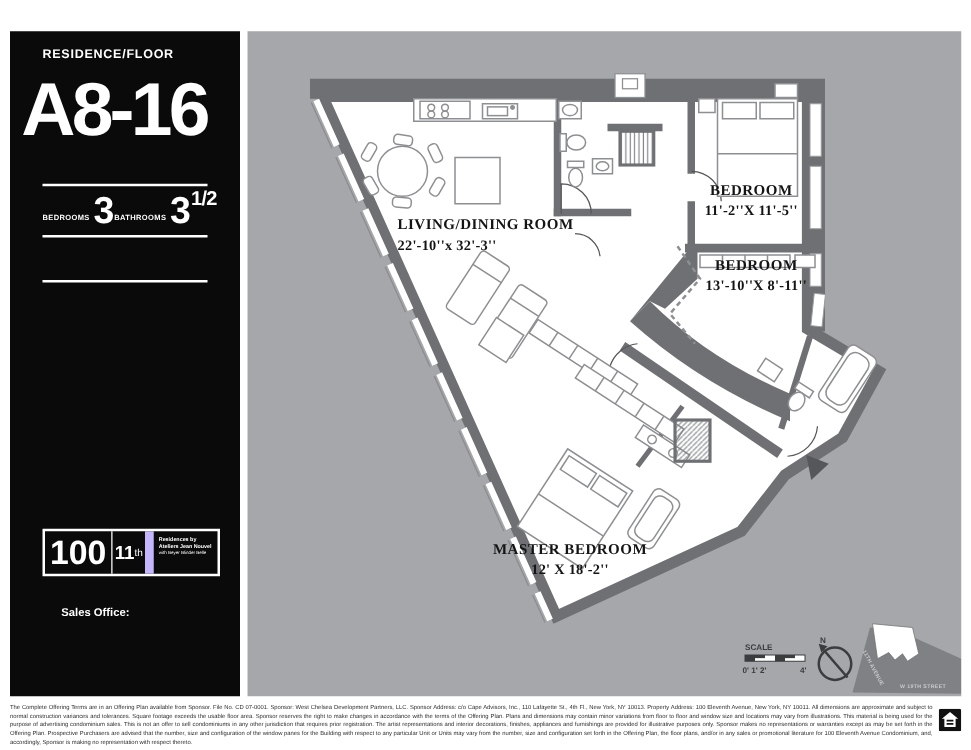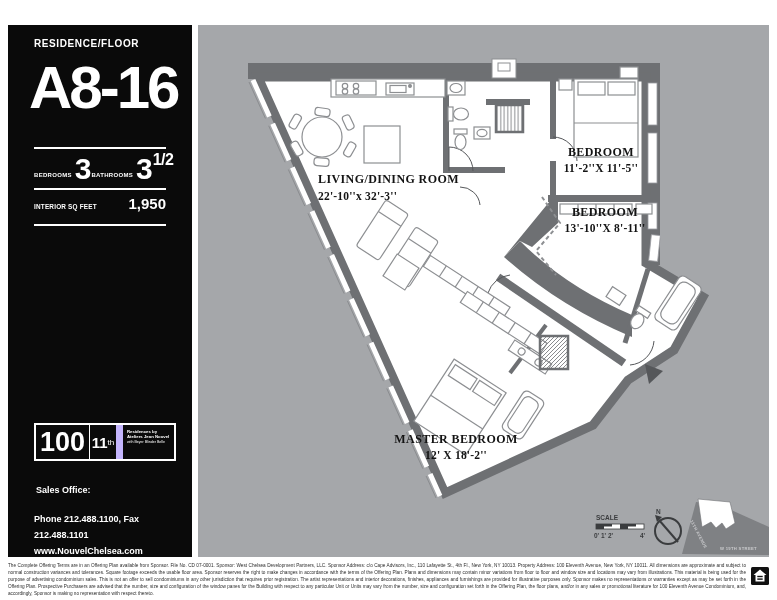--- a/index.html
+++ b/index.html
@@ -6,40 +6,40 @@
     --panel_bg:#0a0a0a; --canvas_bg:#a5a7aa; --wall:#6e7073; --floor:#ffffff;
     --furn:#8d8f92; --label:#141414; --keyplan:#7f8184;
   }
   *{margin:0;padding:0;box-sizing:border-box;}
   html,body{width:777px;height:600px;background:#fff;font-family:"Liberation Sans",sans-serif;overflow:hidden;}
   .page{position:absolute;left:0;top:0;width:733px;height:600px;background:#fff;}
 
   
   .panel{position:absolute;left:8px;top:25px;width:184px;height:532px;background:var(--panel_bg);color:#fff;}
   .panel-header{position:absolute;left:26px;top:13px;font-size:10px;font-weight:bold;letter-spacing:.6px;}
-  .res-id{position:absolute;left:21px;top:28px;font-size:60px;font-weight:bold;letter-spacing:-3px;}
+  .res-id{position:absolute;left:9px;top:28px;font-size:60px;font-weight:bold;letter-spacing:-3px;}
   .rule{position:absolute;left:26px;width:132px;height:2px;background:#fff;}
   .rule1{top:122px}.rule2{top:163px}.rule3{top:199px}
   .stats{position:absolute;left:26px;top:128px;width:132px;display:flex;align-items:flex-end;}
   .stat-label{font-size:6px;font-weight:bold;letter-spacing:.3px;padding-bottom:4px;}
   .stat-num{font-size:30px;font-weight:bold;line-height:.85;margin-left:3px;}
   .stat-gap{flex:1}
   .stat-sup{font-size:16px;font-weight:bold;vertical-align:14px;letter-spacing:-.5px;}
   .metric{position:absolute;left:26px;width:132px;display:flex;align-items:baseline;justify-content:space-between;}
   .m1{top:170px}.m2{top:185px}
   .metric-label{font-size:6.4px;font-weight:bold;letter-spacing:.2px;}
   .metric-value{font-size:15px;font-weight:bold;}
   .logo-box{position:absolute;left:26px;top:398px;width:142px;height:38px;border:2px solid #fff;display:flex;align-items:stretch;}
   .logo-num{width:54px;display:flex;align-items:center;justify-content:center;font-size:27px;font-weight:bold;border-right:1px solid #fff;}
   .logo-st{width:33px;display:flex;align-items:center;justify-content:center;font-size:15px;font-weight:bold;border-right:7px solid #c4b5fd;}
   .logo-st sup{font-size:8px;font-weight:normal;}
   .logo-tag{flex:1;padding:4px 2px 0 4px;line-height:1.25;}
   .logo-tag .t{font-size:4.3px;font-weight:bold;display:block;}
   .logo-tag .t3{font-size:3.6px;font-weight:normal;}
-  .sales{position:absolute;left:28px;top:460px;font-size:9px;font-weight:bold;}
+  .sales{position:absolute;left:41px;top:460px;font-size:9px;font-weight:bold;}
   .contact{position:absolute;left:26px;top:486px;font-size:9px;font-weight:bold;line-height:1.8;}
 
   
   .canvas{position:absolute;left:198px;top:25px;width:571px;height:532px;background:var(--canvas_bg);}
   .canvas svg{display:block;}
   text.room-name{font-family:"Liberation Serif",serif;font-weight:bold;font-size:12px;fill:var(--label);letter-spacing:.4px;}
   text.room-dims{font-family:"Liberation Serif",serif;font-weight:bold;font-size:11.5px;fill:var(--label);letter-spacing:.2px;}
   text.tiny{font-family:"Liberation Sans",sans-serif;font-weight:bold;font-size:6.5px;fill:#3a3c3e;}
   text.kp{font-family:"Liberation Sans",sans-serif;font-weight:bold;font-size:4.2px;fill:#c9cacc;letter-spacing:.3px;}
 
@@ -61,45 +61,37 @@
     <div class="stats">
       <span class="stat-label">BEDROOMS</span>
       <span class="stat-num">3</span>
       <span class="stat-gap"></span>
       <span class="stat-label">BATHROOMS</span>
       <span class="stat-num"><span>3</span><span class="stat-sup">1/2</span></span>
     </div>
 
     <div class="rule rule2"></div>
 
-    <div class="metric m1">
-      <span class="metric-label">INTERIOR SQ FEET</span>
-      <span class="metric-value">1,950</span>
-    </div>
 
     <div class="rule rule3"></div>
 
     <div class="logo-box">
       <div class="logo-num">100</div>
       <div class="logo-st">
           <span>11</span>
           <sup>th</sup>
         </div>
       <div class="logo-tag">
         <span class="t">Residences by</span>
         <span class="t">Ateliers Jean Nouvel</span>
         <span class="t t3">with Beyer Blinder Belle</span>
       </div>
     </div>
 
     <div class="sales">Sales Office:</div>
-    <div class="contact">
-      <div>Phone 212.488.1100, Fax 212.488.1101</div>
-      <div>www.NouvelChelsea.com</div>
-    </div>
   </aside>
 
   <main class="canvas">
     <svg width="571" height="532" viewBox="0 0 571 532">
       <defs>
         <pattern id="hatch" width="4" height="4" patternUnits="userSpaceOnUse">
           <path d="M0,4 L4,0" stroke="#7c7e81" stroke-width="0.9"></path>
         </pattern>
         <pattern id="vhatch" width="3.5" height="4" patternUnits="userSpaceOnUse">
           <path d="M1.7,0 L1.7,4" stroke="#7c7e81" stroke-width="0.9"></path>

